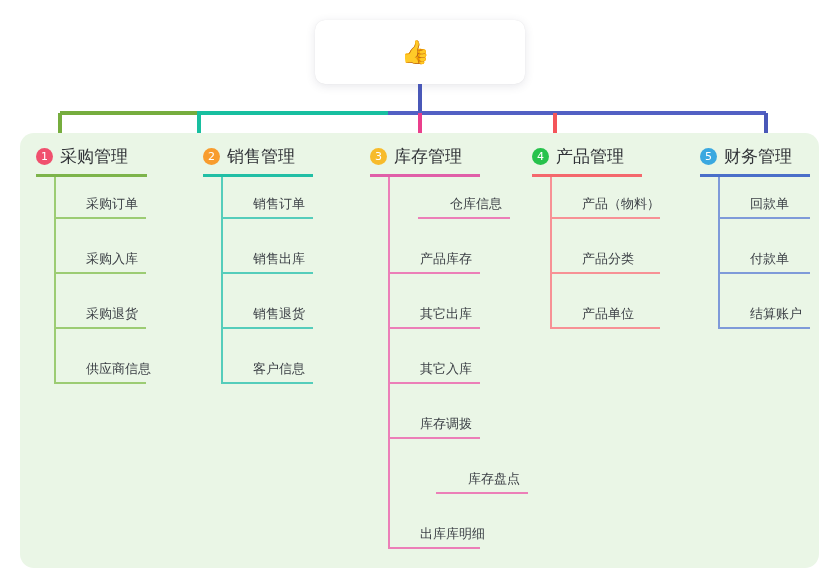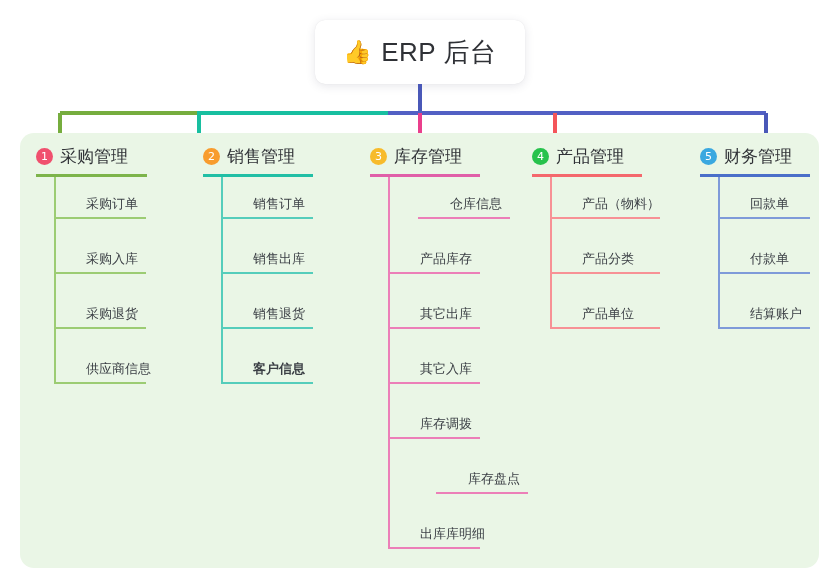--- a/index.html
+++ b/index.html
@@ -146,21 +146,20 @@
     left: 0;
     bottom: 0;
     height: 2px;
   }
 </style>
 </head>
 <body>
 
 <div id="root-card">
   <span id="root-emoji">👍</span>
-  <span id="root-title-text">ERP 后台</span>
 </div>
 
 <div class="conn" id="stem-top"></div>
 <div class="conn trunk-seg" id="trunk-a"></div>
 <div class="conn trunk-seg" id="trunk-b"></div>
 <div class="conn trunk-seg" id="trunk-c"></div>
 <div class="conn drop" id="drop-1"></div>
 <div class="conn drop" id="drop-2"></div>
 <div class="conn drop" id="drop-3"></div>
 <div class="conn drop" id="drop-4"></div>
@@ -203,21 +202,21 @@
         <div class="leaf-rule" style="width: 92px; background: rgb(85, 205, 187);"></div>
       </div>
       <div class="leaf" style="top: 105px; width: 92px;">
         <span class="leaf-label">销售出库</span>
         <div class="leaf-rule" style="width: 92px; background: rgb(85, 205, 187);"></div>
       </div>
       <div class="leaf" style="top: 160px; width: 92px;">
         <span class="leaf-label">销售退货</span>
         <div class="leaf-rule" style="width: 92px; background: rgb(85, 205, 187);"></div>
       </div>
-      <div class="leaf" style="top: 215px; width: 92px; font-weight: bold;">
+      <div class="leaf" style="top: 215px; width: 92px;">
         <span class="leaf-label">客户信息</span>
         <div class="leaf-rule" style="width: 92px; background: rgb(85, 205, 187);"></div>
       </div>
     </div>
     <div class="column" style="left: 350px; height: 435px;">
       <div class="col-head">
         <span class="badge" style="background: rgb(247, 187, 43);">3</span>
         <span class="col-title">库存管理</span>
       </div>
       <div class="head-rule" style="width: 110px; background: rgb(224, 95, 168);"></div>

